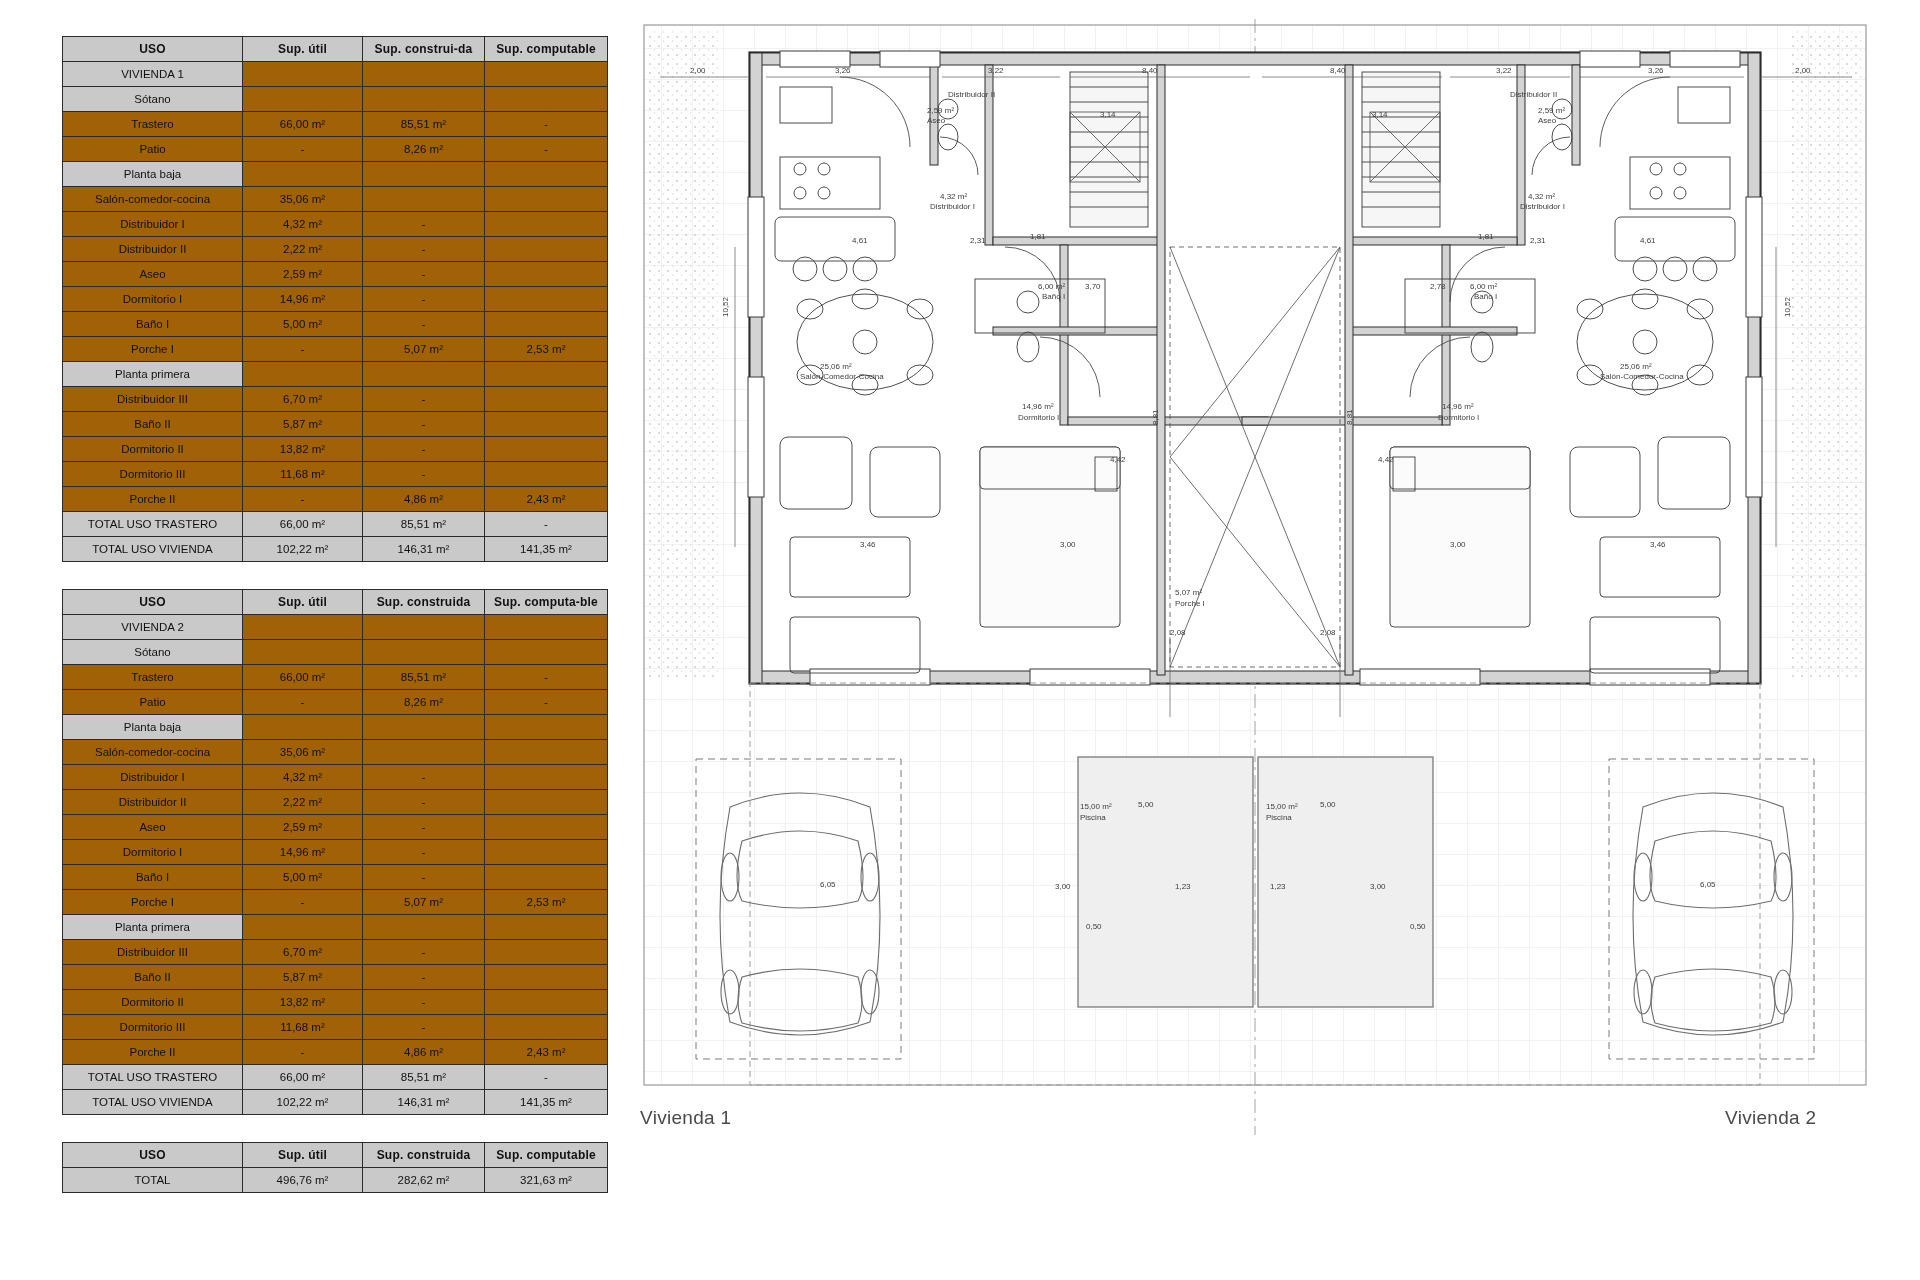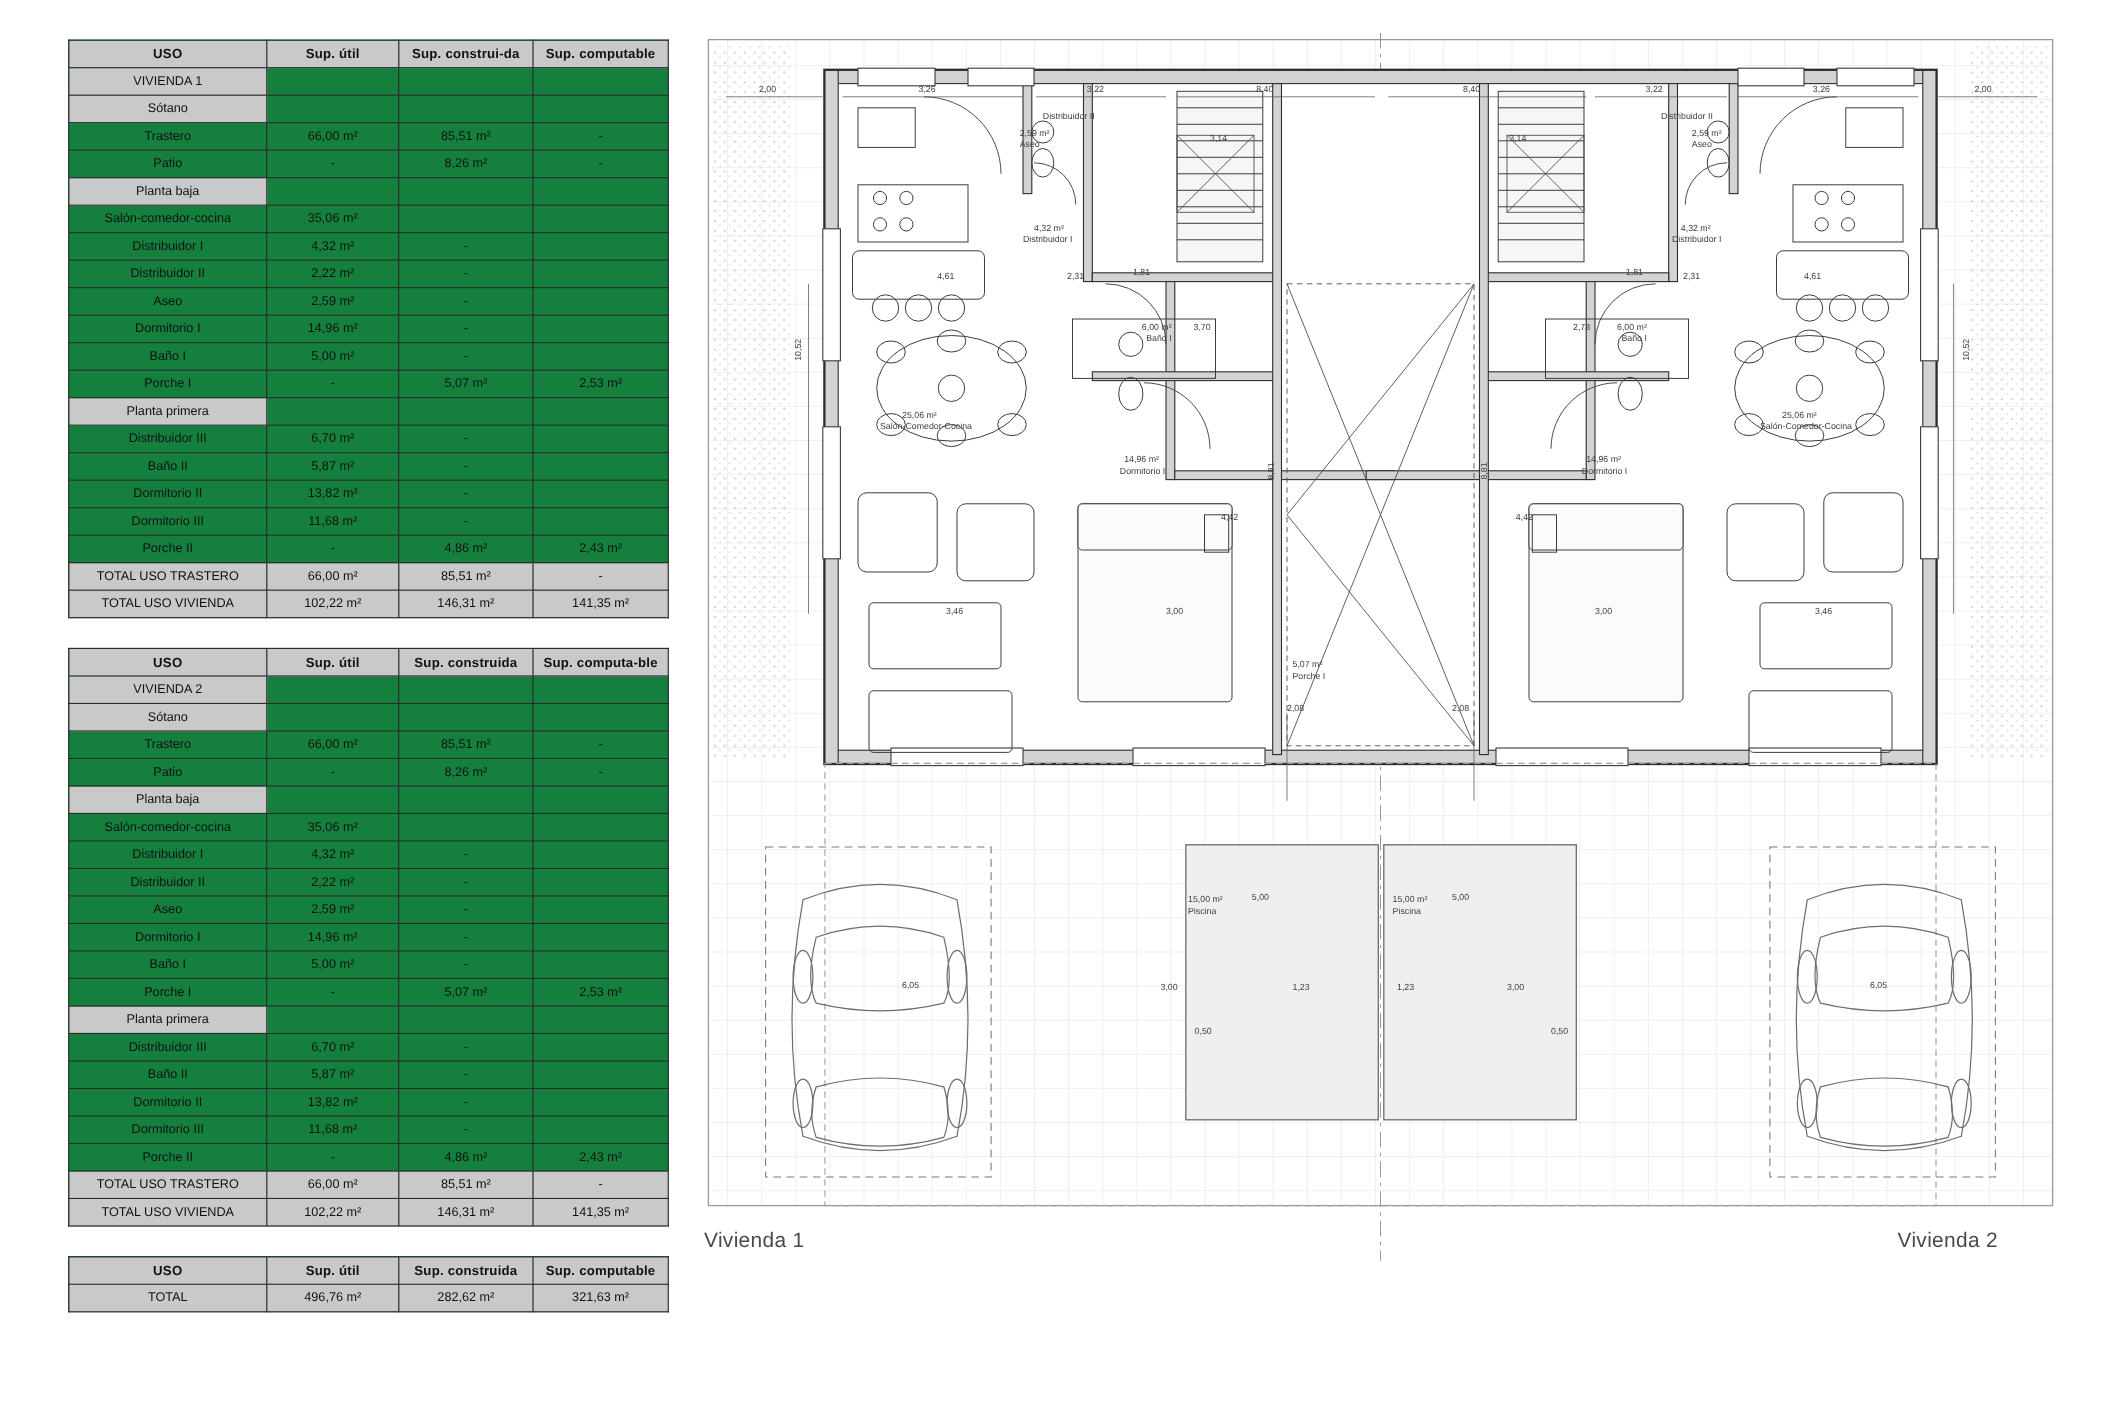--- a/index.html
+++ b/index.html
@@ -10,30 +10,30 @@
     color:#1a1a1a;
     overflow:hidden;
     position:relative;
   }
   
   #page{position:absolute;inset:0;}
   #tables-col{
     position:absolute;left:62px;top:36px;width:545px;
   }
   #plan-col{
-    position:absolute;left:630px;top:28px;width:1250px;height:1135px;
+    position:absolute;left:630px;top:17px;width:1250px;height:1135px;
   }
 
   
   table.surf{
     border-collapse:collapse;
     width:545px;
     table-layout:fixed;
     margin-bottom:27px;
-    background:#15803d;
+    background:#a16207;
   }
   table.surf td,table.surf th{
     border:1px solid #2b2b2b;
     height:22px;
     font-size:11.5px;
     text-align:center;
     vertical-align:middle;
     padding:1px 2px;
     font-weight:normal;
     color:#111;

